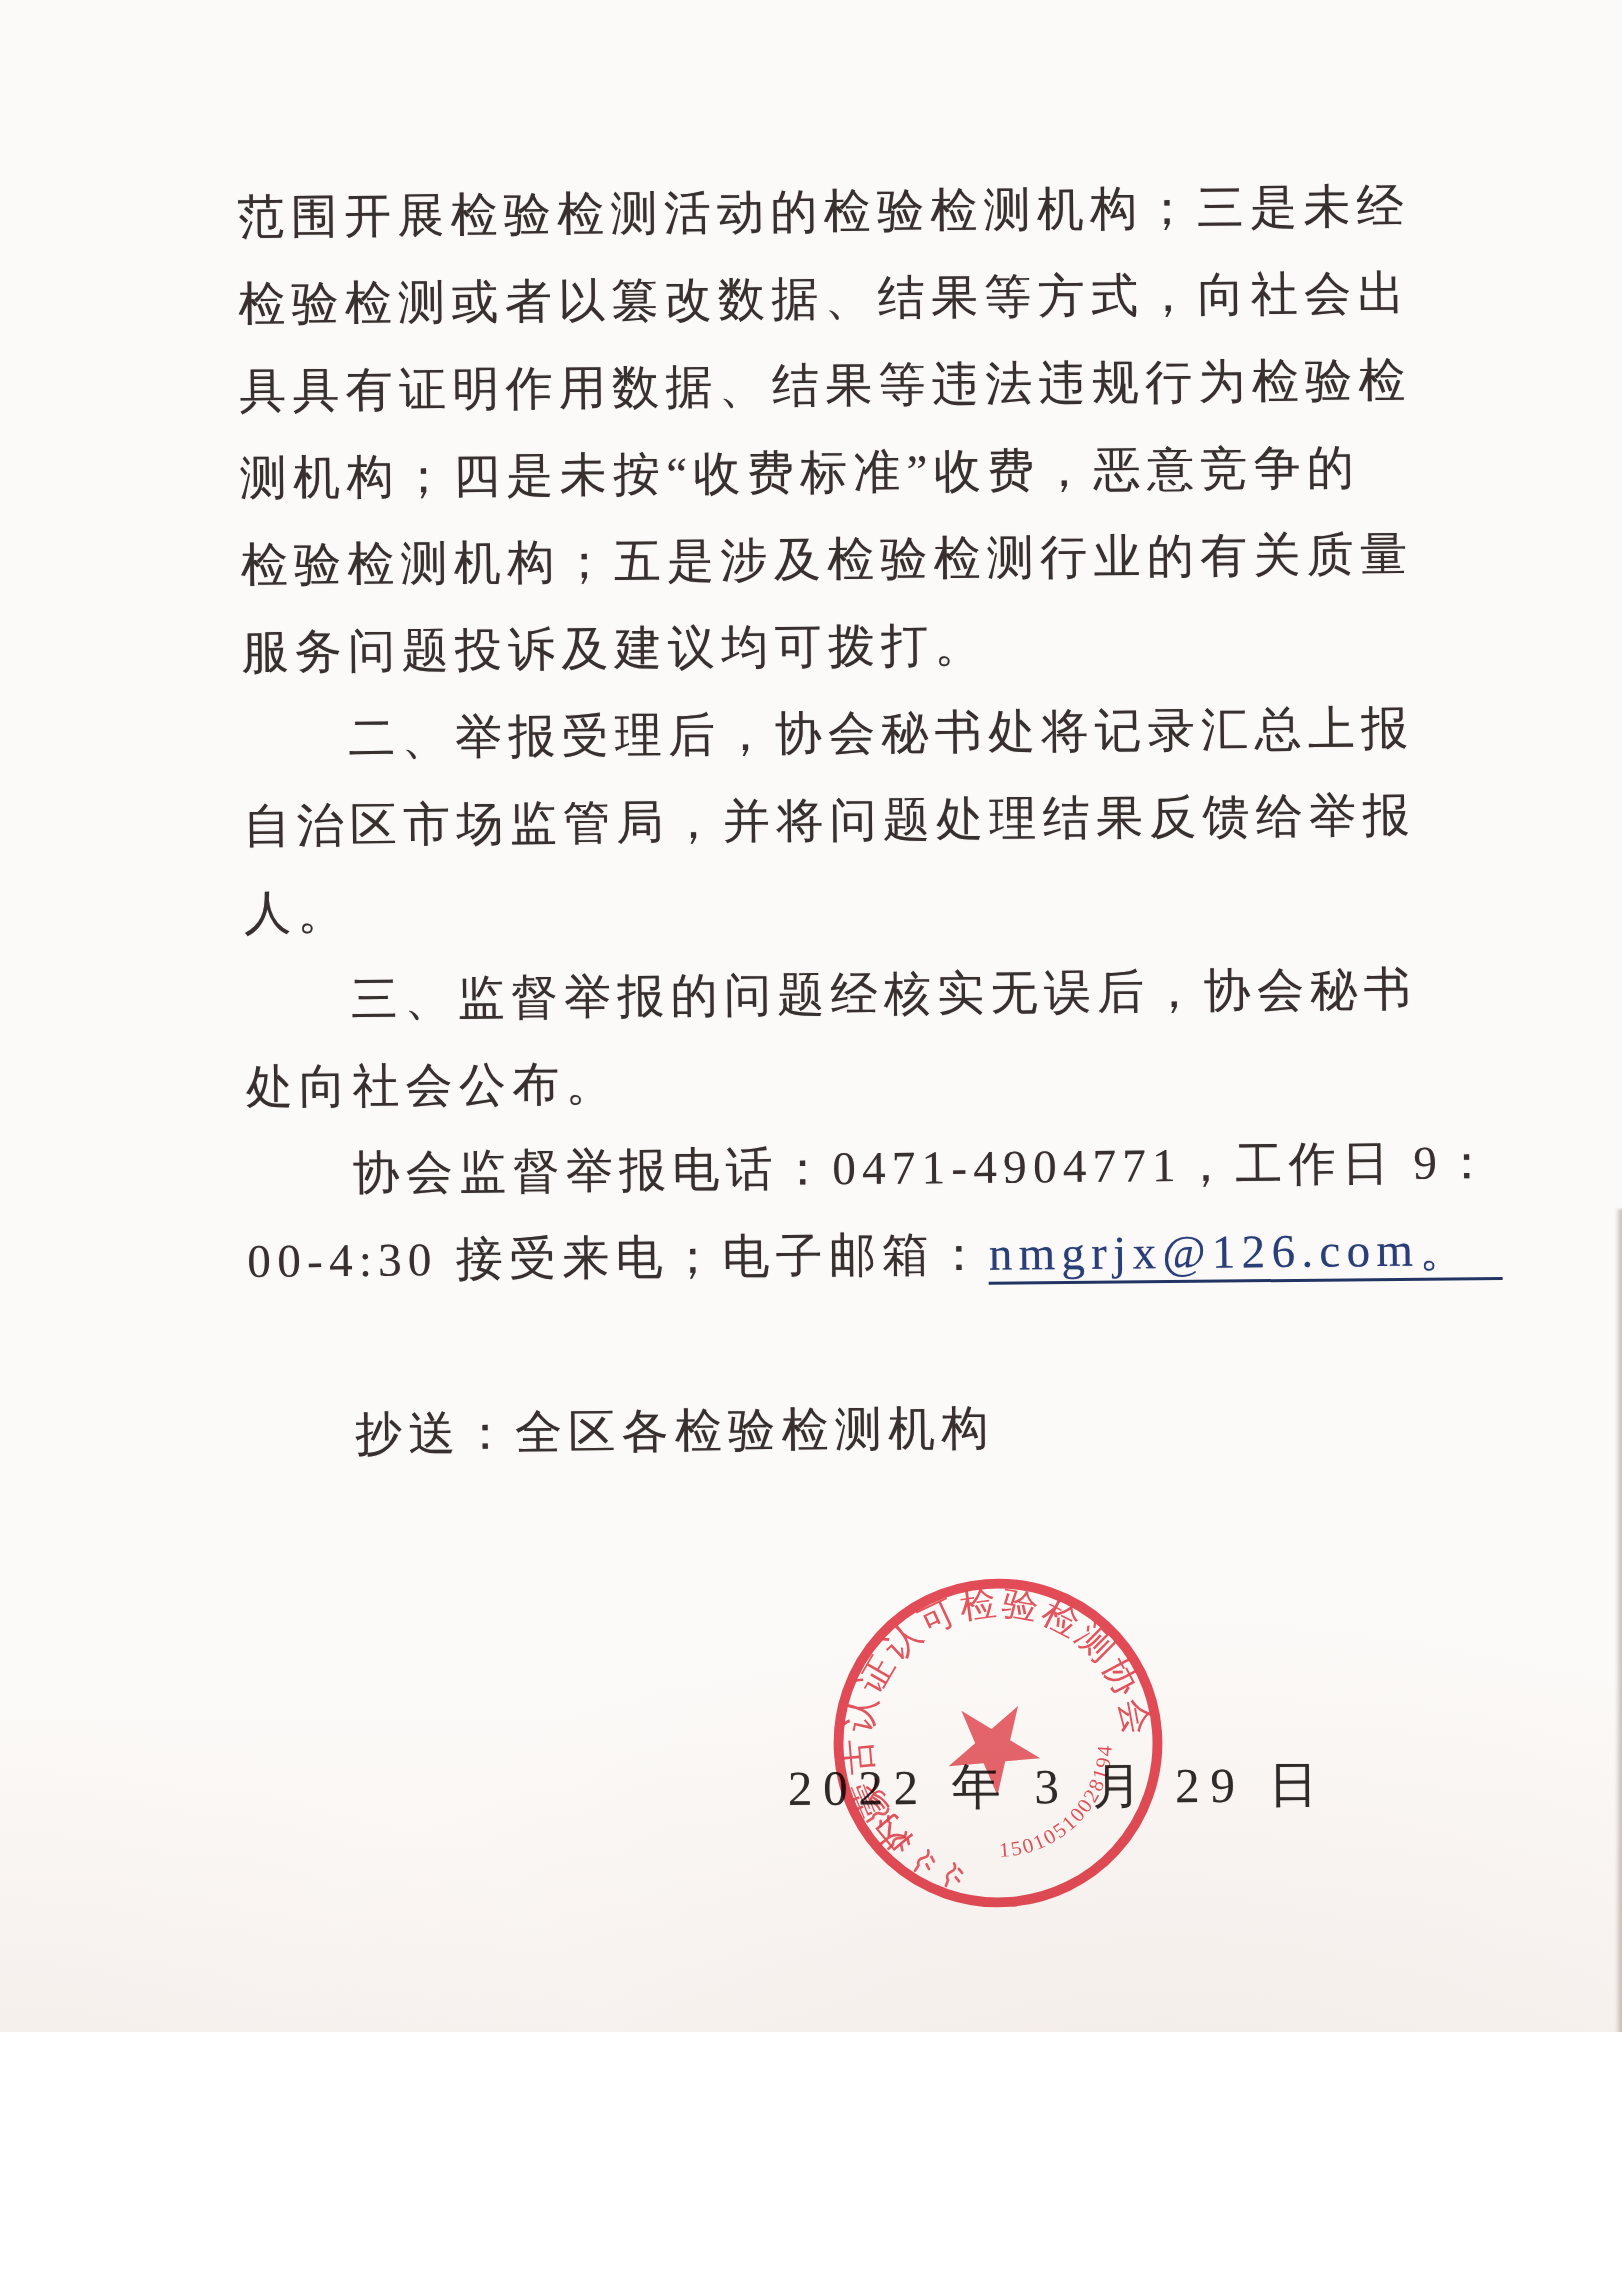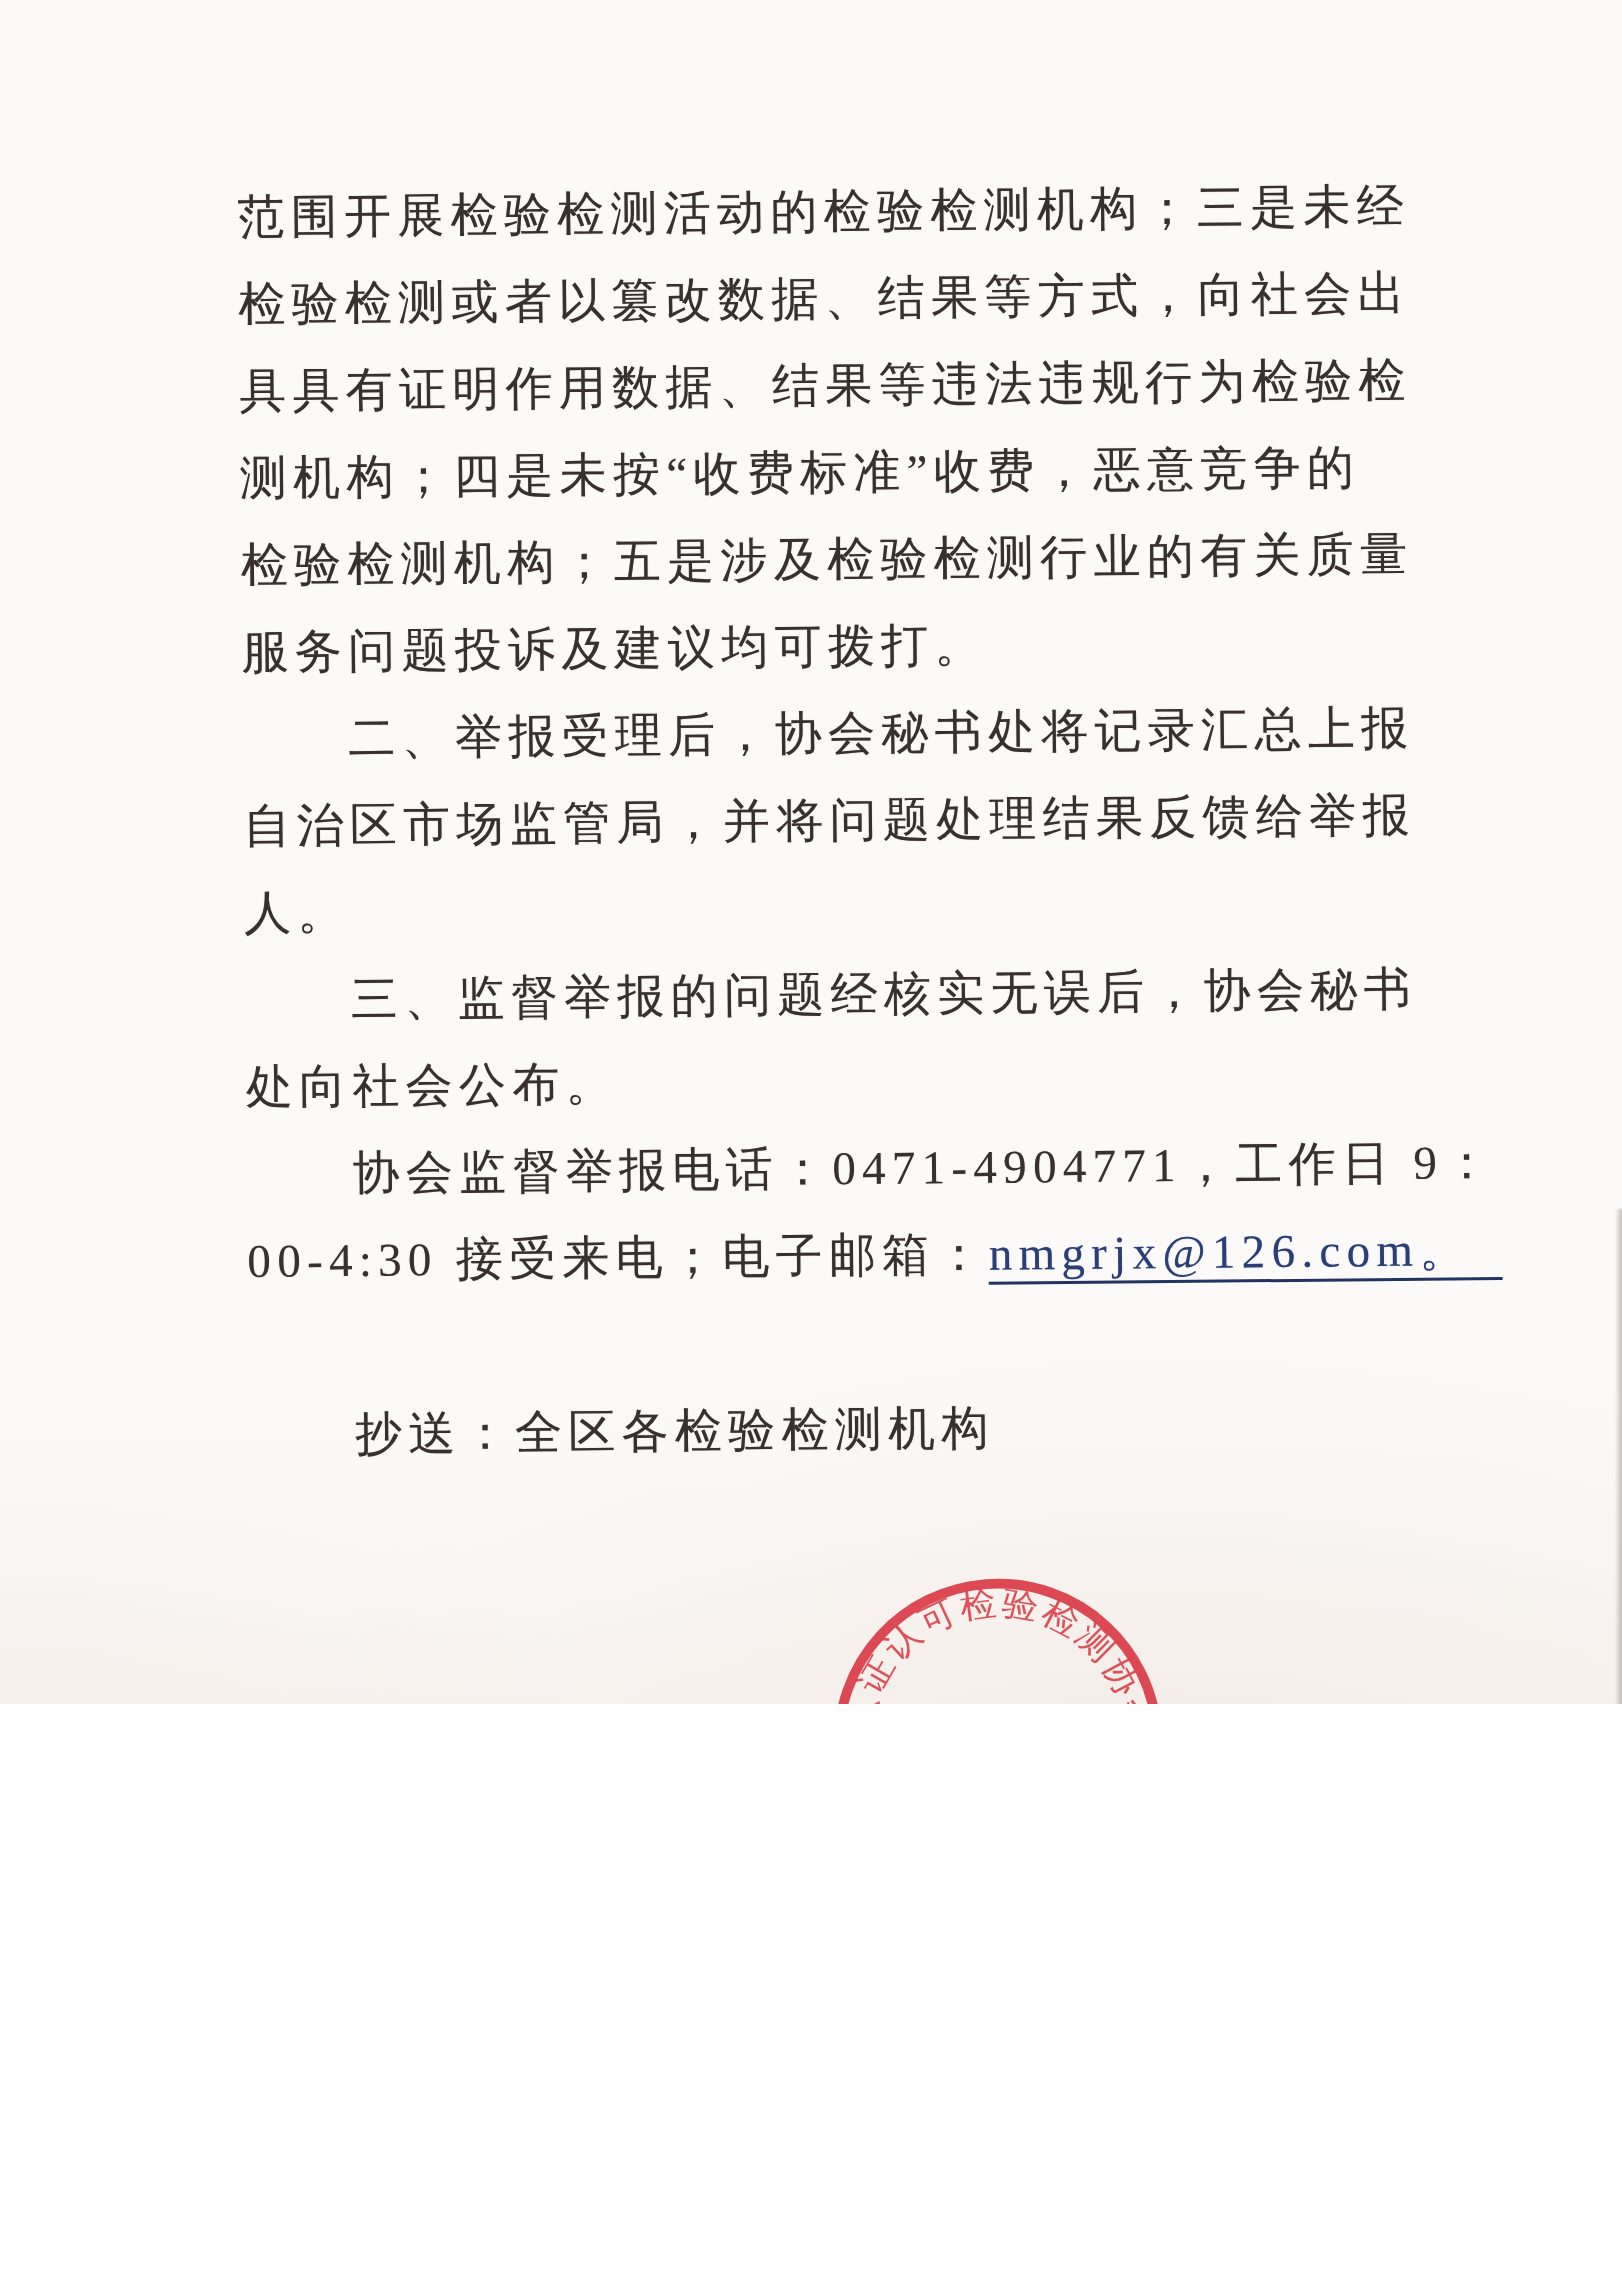--- a/index.html
+++ b/index.html
@@ -5,21 +5,21 @@
   :root{
     --ink:#37302f; --link:#2a3f78; --underline:#223463; --seal-red:#e23440; --paper:#fcfaf8;
   }
   *{margin:0;padding:0;box-sizing:border-box;}
   html,body{width:1623px;height:2289px;}
   body{
     font-family:"Liberation Serif","DejaVu Serif",serif;
     background:#ffffff;
   }
   .page{
-    position:relative;width:1623px;height:1704px;overflow:hidden;
+    position:relative;width:1623px;height:2032px;overflow:hidden;
     background:
       radial-gradient(95% 45% at 72% 106%, rgba(221,203,194,.22), rgba(221,203,194,0) 62%),
       radial-gradient(60% 30% at 0% 104%, rgba(224,206,199,.18), rgba(224,206,199,0) 65%),
       linear-gradient(to bottom, rgba(255,255,255,0) 82%, rgba(241,231,225,.25) 100%),
       var(--paper);
   }
   .edge-shadow-right{
     position:absolute;right:0;top:1209px;width:8px;height:1080px;
     background:linear-gradient(to left, rgba(70,52,46,.34), rgba(70,52,46,0));
     filter:blur(0.9px);

